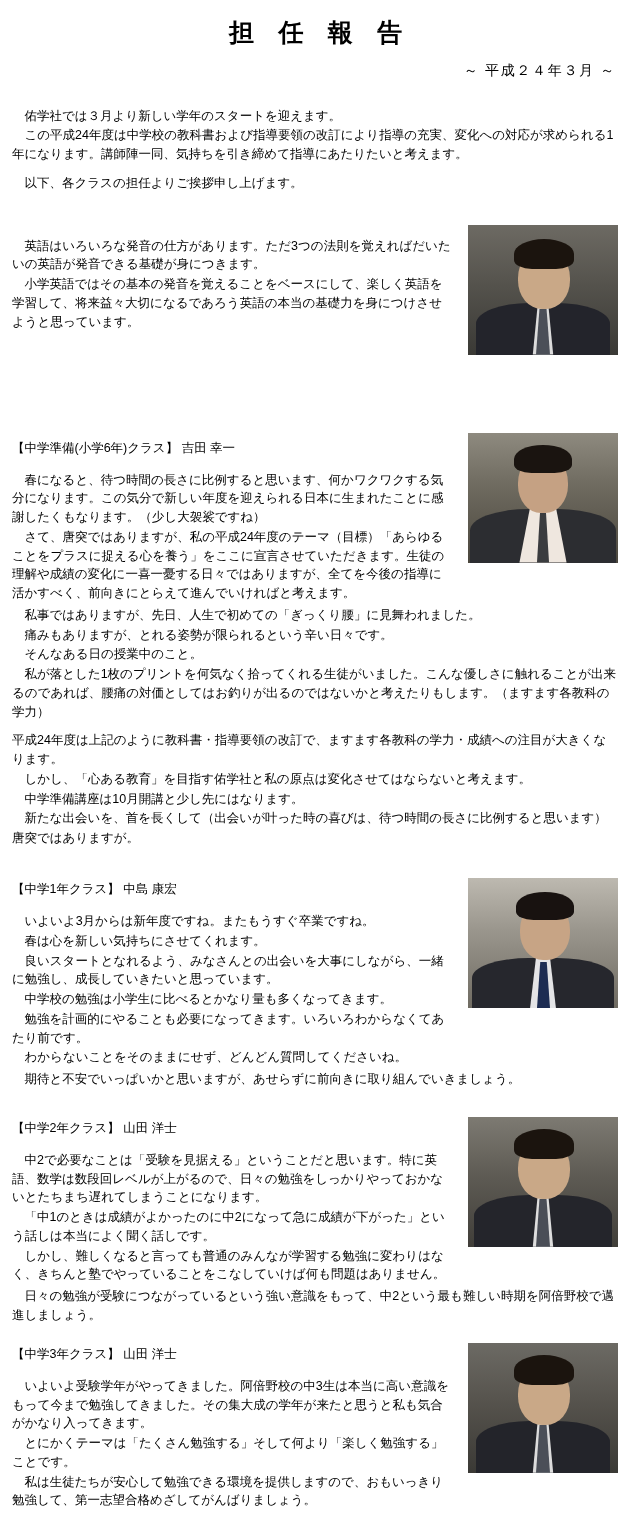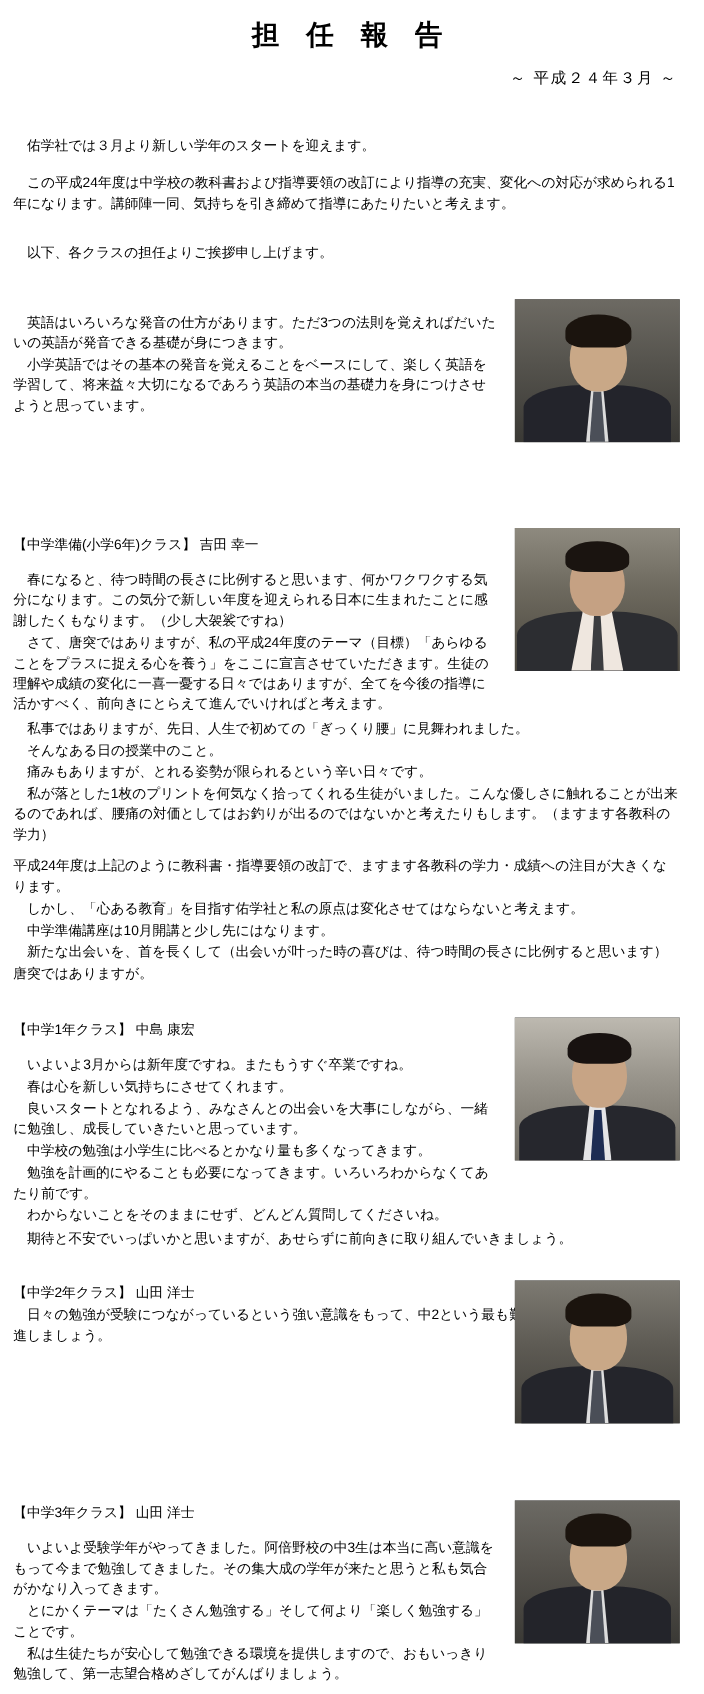--- a/index.html
+++ b/index.html
@@ -34,21 +34,21 @@
     text-align: right;
     font-size: 14px;
     letter-spacing: 0.12em;
     padding-right: 24px;
     padding-top: 8px;
   }
   .intro {
     padding: 26px 22px 0 12px;
   }
   .intro p {
-    margin: 16px 0 1px 0;
+    margin: 0 0 1px 0;
     font-size: 12.5px;
     line-height: 1.5;
   }
   .intro p.ind {
     text-indent: 1em;
   }
   .intro .gap {
     height: 9px;
   }
   .section {
@@ -163,22 +163,22 @@
       <div class="p-tie" style="left:69px; top:80px; width:12px; height:50px; background:#3b3c3f; clip-path:polygon(25% 0,75% 0,100% 100%,0 100%);"></div>
       <div class="p-head" style="left:50px; top:20px; width:50px; height:60px; background:#c5a183;"></div>
       <div class="p-hair" style="left:46px; top:12px; width:58px; height:28px; background:#1a1410;"></div>
     </div>
     <div class="section-body textcol-narrow">
       <p class="ind">春になると、待つ時間の長さに比例すると思います、何かワクワクする気分になります。この気分で新しい年度を迎えられる日本に生まれたことに感謝したくもなります。（少し大袈裟ですね）</p>
       <p class="ind">さて、唐突ではありますが、私の平成24年度のテーマ（目標）「あらゆることをプラスに捉える心を養う」をここに宣言させていただきます。生徒の理解や成績の変化に一喜一憂する日々ではありますが、全てを今後の指導に活かすべく、前向きにとらえて進んでいければと考えます。</p>
     </div>
     <div class="section-body full" style="padding-top:2px;">
       <p class="ind">私事ではありますが、先日、人生で初めての「ぎっくり腰」に見舞われました。</p>
+      <p class="ind">痛みもありますが、とれる姿勢が限られるという辛い日々です。</p>
       <p class="ind">そんなある日の授業中のこと。</p>
-      <p class="ind">痛みもありますが、とれる姿勢が限られるという辛い日々です。</p>
       <p class="ind">私が落とした1枚のプリントを何気なく拾ってくれる生徒がいました。こんな優しさに触れることが出来るのであれば、腰痛の対価としてはお釣りが出るのではないかと考えたりもします。（ますます各教科の学力）</p>
       <p class="spacer"></p>
       <p>平成24年度は上記のように教科書・指導要領の改訂で、ますます各教科の学力・成績への注目が大きくなります。</p>
       <p class="ind">しかし、「心ある教育」を目指す佑学社と私の原点は変化させてはならないと考えます。</p>
       <p class="ind">中学準備講座は10月開講と少し先にはなります。</p>
       <p class="ind">新たな出会いを、首を長くして（出会いが叶った時の喜びは、待つ時間の長さに比例すると思います）</p>
       <p>唐突ではありますが。</p>
     </div>
   </div>
 
@@ -208,20 +208,25 @@
   <div class="section has-photo" style="margin-top:30px; min-height:180px;">
     <div class="section-head">【中学2年クラス】 山田 洋士</div>
     <div class="photo" style="right:22px; top:-2px;">
       <div class="p-wall" style="background:linear-gradient(180deg,#7d7a72 0%,#5e5b54 45%,#403e39 100%);"></div>
       <div class="p-body" style="left:6px; top:78px; width:138px; height:52px; background:#24252b;"></div>
       <div class="p-shirt" style="left:58px; top:76px; width:34px; height:54px; background:#dedede; clip-path:polygon(35% 0,65% 0,80% 100%,20% 100%);"></div>
       <div class="p-tie" style="left:68px; top:82px; width:14px; height:48px; background:#4a4e57; clip-path:polygon(25% 0,75% 0,100% 100%,0 100%);"></div>
       <div class="p-head" style="left:50px; top:20px; width:52px; height:62px; background:#c9a887;"></div>
       <div class="p-hair" style="left:46px; top:12px; width:60px; height:30px; background:#1b140e;"></div>
     </div>
+    <div class="section-body textcol-narrow">
+      <p class="ind">中2で必要なことは「受験を見据える」ということだと思います。特に英語、数学は数段回レベルが上がるので、日々の勉強をしっかりやっておかないとたちまち遅れてしまうことになります。</p>
+      <p class="ind">「中1のときは成績がよかったのに中2になって急に成績が下がった」という話しは本当によく聞く話しです。</p>
+      <p class="ind">しかし、難しくなると言っても普通のみんなが学習する勉強に変わりはなく、きちんと塾でやっていることをこなしていけば何も問題はありません。</p>
+    </div>
     <div class="section-body full" style="padding-top:2px;">
       <p class="ind">日々の勉強が受験につながっているという強い意識をもって、中2という最も難しい時期を阿倍野校で邁進しましょう。</p>
     </div>
   </div>
 
   <div class="section has-photo" style="margin-top:20px; min-height:180px; padding-bottom:20px;">
     <div class="section-head">【中学3年クラス】 山田 洋士</div>
     <div class="photo" style="right:22px; top:-2px;">
       <div class="p-wall" style="background:linear-gradient(180deg,#6c6a64 0%,#56534d 45%,#3a3935 100%);"></div>
       <div class="p-body" style="left:8px; top:78px; width:134px; height:52px; background:#23242a;"></div>

